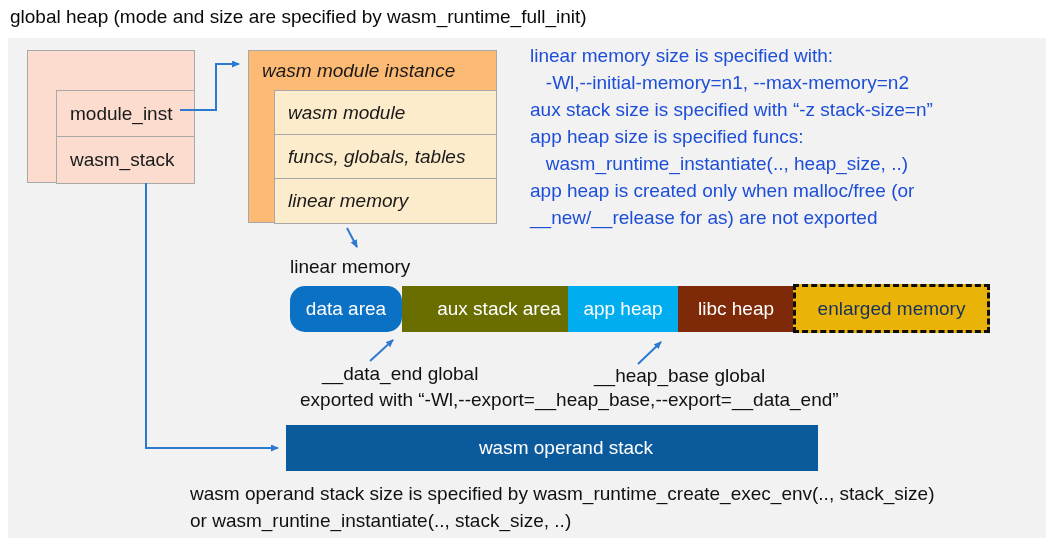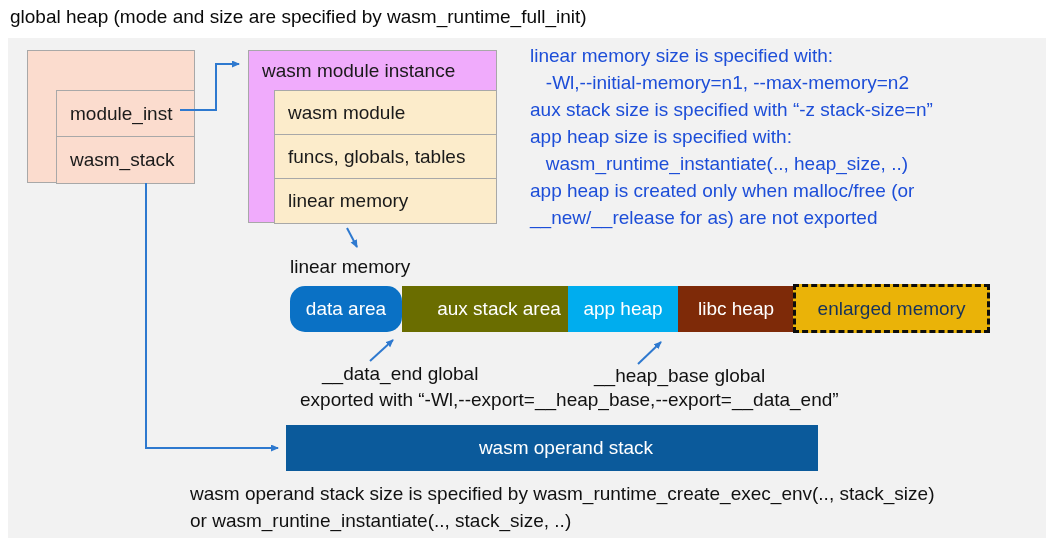--- a/index.html
+++ b/index.html
@@ -19,21 +19,21 @@
   .panel {
     position: absolute; left: 8px; top: 38px;
     width: 1038px; height: 500px;
     background: #f2f2f2;
   }
   .box {
     position: absolute; box-sizing: border-box;
     border: 1px solid #a8a8a8; font-size: 19px;
   }
   .pink  { background: #fbdcce; }
-  .cream { background: #f0abfc; }
+  .cream { background: #fdba74; font-style: italic; }
   .hdr { height: 39px; display: flex; align-items: center; padding-left: 13px; }
   .cell {
     position: absolute; right: -1px; box-sizing: border-box;
     border: 1px solid #a8a8a8; display: flex; align-items: center;
     padding-left: 13px;
   }
   .pink .cell  { background: #fbdcce; }
   .cream .cell { background: #fceccb; }
 
   #exec-env-box { left: 27px; top: 50px; width: 168px; height: 133px; }
@@ -107,21 +107,21 @@
     <div class="hdr">wasm module instance</div>
     <div class="cell" id="mi-cell-0">wasm module</div>
     <div class="cell" id="mi-cell-1">funcs, globals, tables</div>
     <div class="cell" id="mi-cell-2">linear memory</div>
   </div>
 
   <div class="notes">
     <div class="note-line">linear memory size is specified with:</div>
     <div class="note-line">   -Wl,--initial-memory=n1, --max-memory=n2</div>
     <div class="note-line">aux stack size is specified with “-z stack-size=n”</div>
-    <div class="note-line">app heap size is specified with:</div>
+    <div class="note-line">app heap size is specified funcs:</div>
     <div class="note-line">   wasm_runtime_instantiate(.., heap_size, ..)</div>
     <div class="note-line">app heap is created only when malloc/free (or</div>
     <div class="note-line">__new/__release for as) are not exported</div>
   </div>
 
   <div class="lm-label">linear memory</div>
   <div class="seg" id="seg-data">data area</div>
   <div class="seg" id="seg-aux">aux stack area</div>
   <div class="seg" id="seg-appheap">app heap</div>
   <div class="seg" id="seg-libcheap">libc heap</div>

